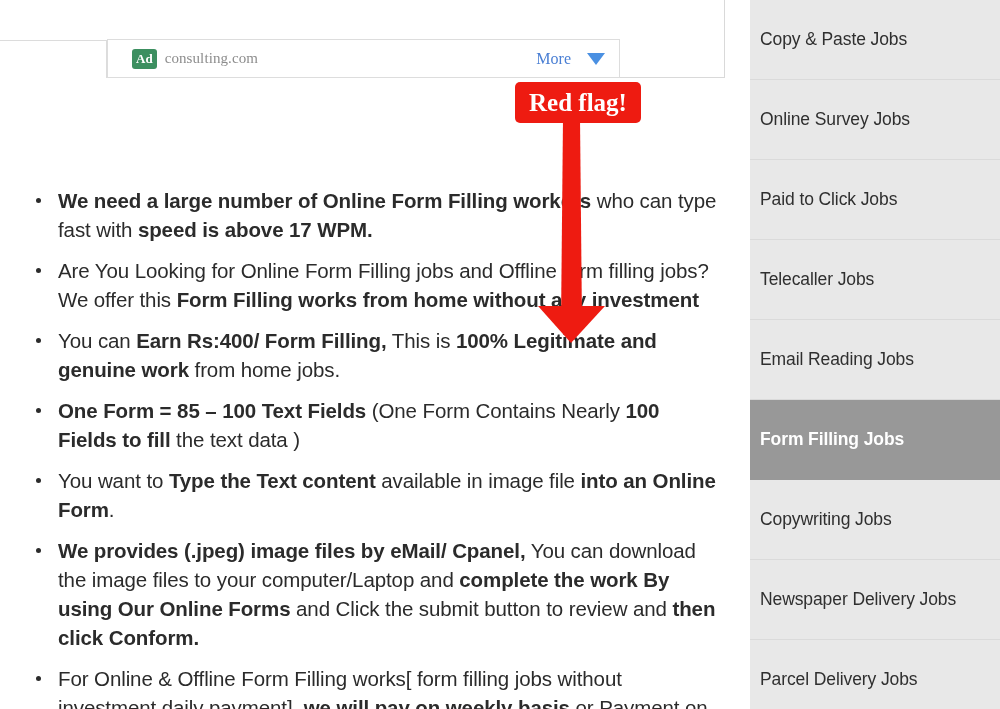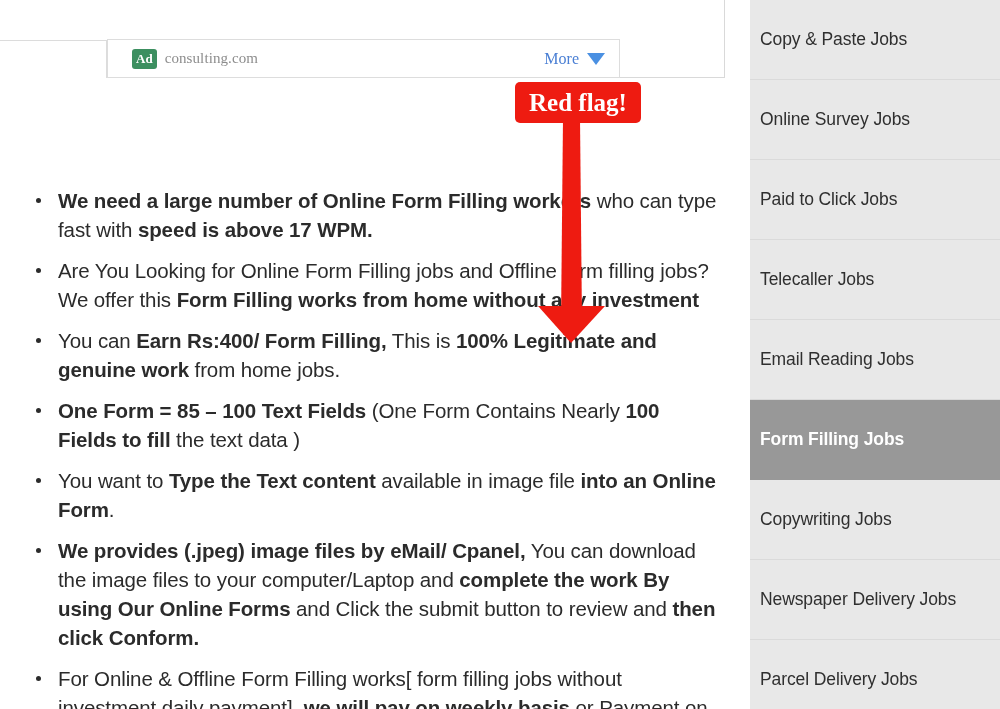--- a/index.html
+++ b/index.html
@@ -85,21 +85,21 @@
     margin-left: 8px;
     font-family: "Liberation Serif", serif;
     font-size: 15px;
     color: #8d8d8d;
     letter-spacing: 0.1px;
   }
   .ad-more {
     margin-left: auto;
     display: flex;
     align-items: center;
-    gap: 8px;
+    gap: 16px;
     cursor: pointer;
   }
   .ad-more-label {
     font-family: "Liberation Serif", serif;
     font-size: 16px;
     color: #4a7fd4;
   }
   .caret-down {
     width: 0;
     height: 0;

